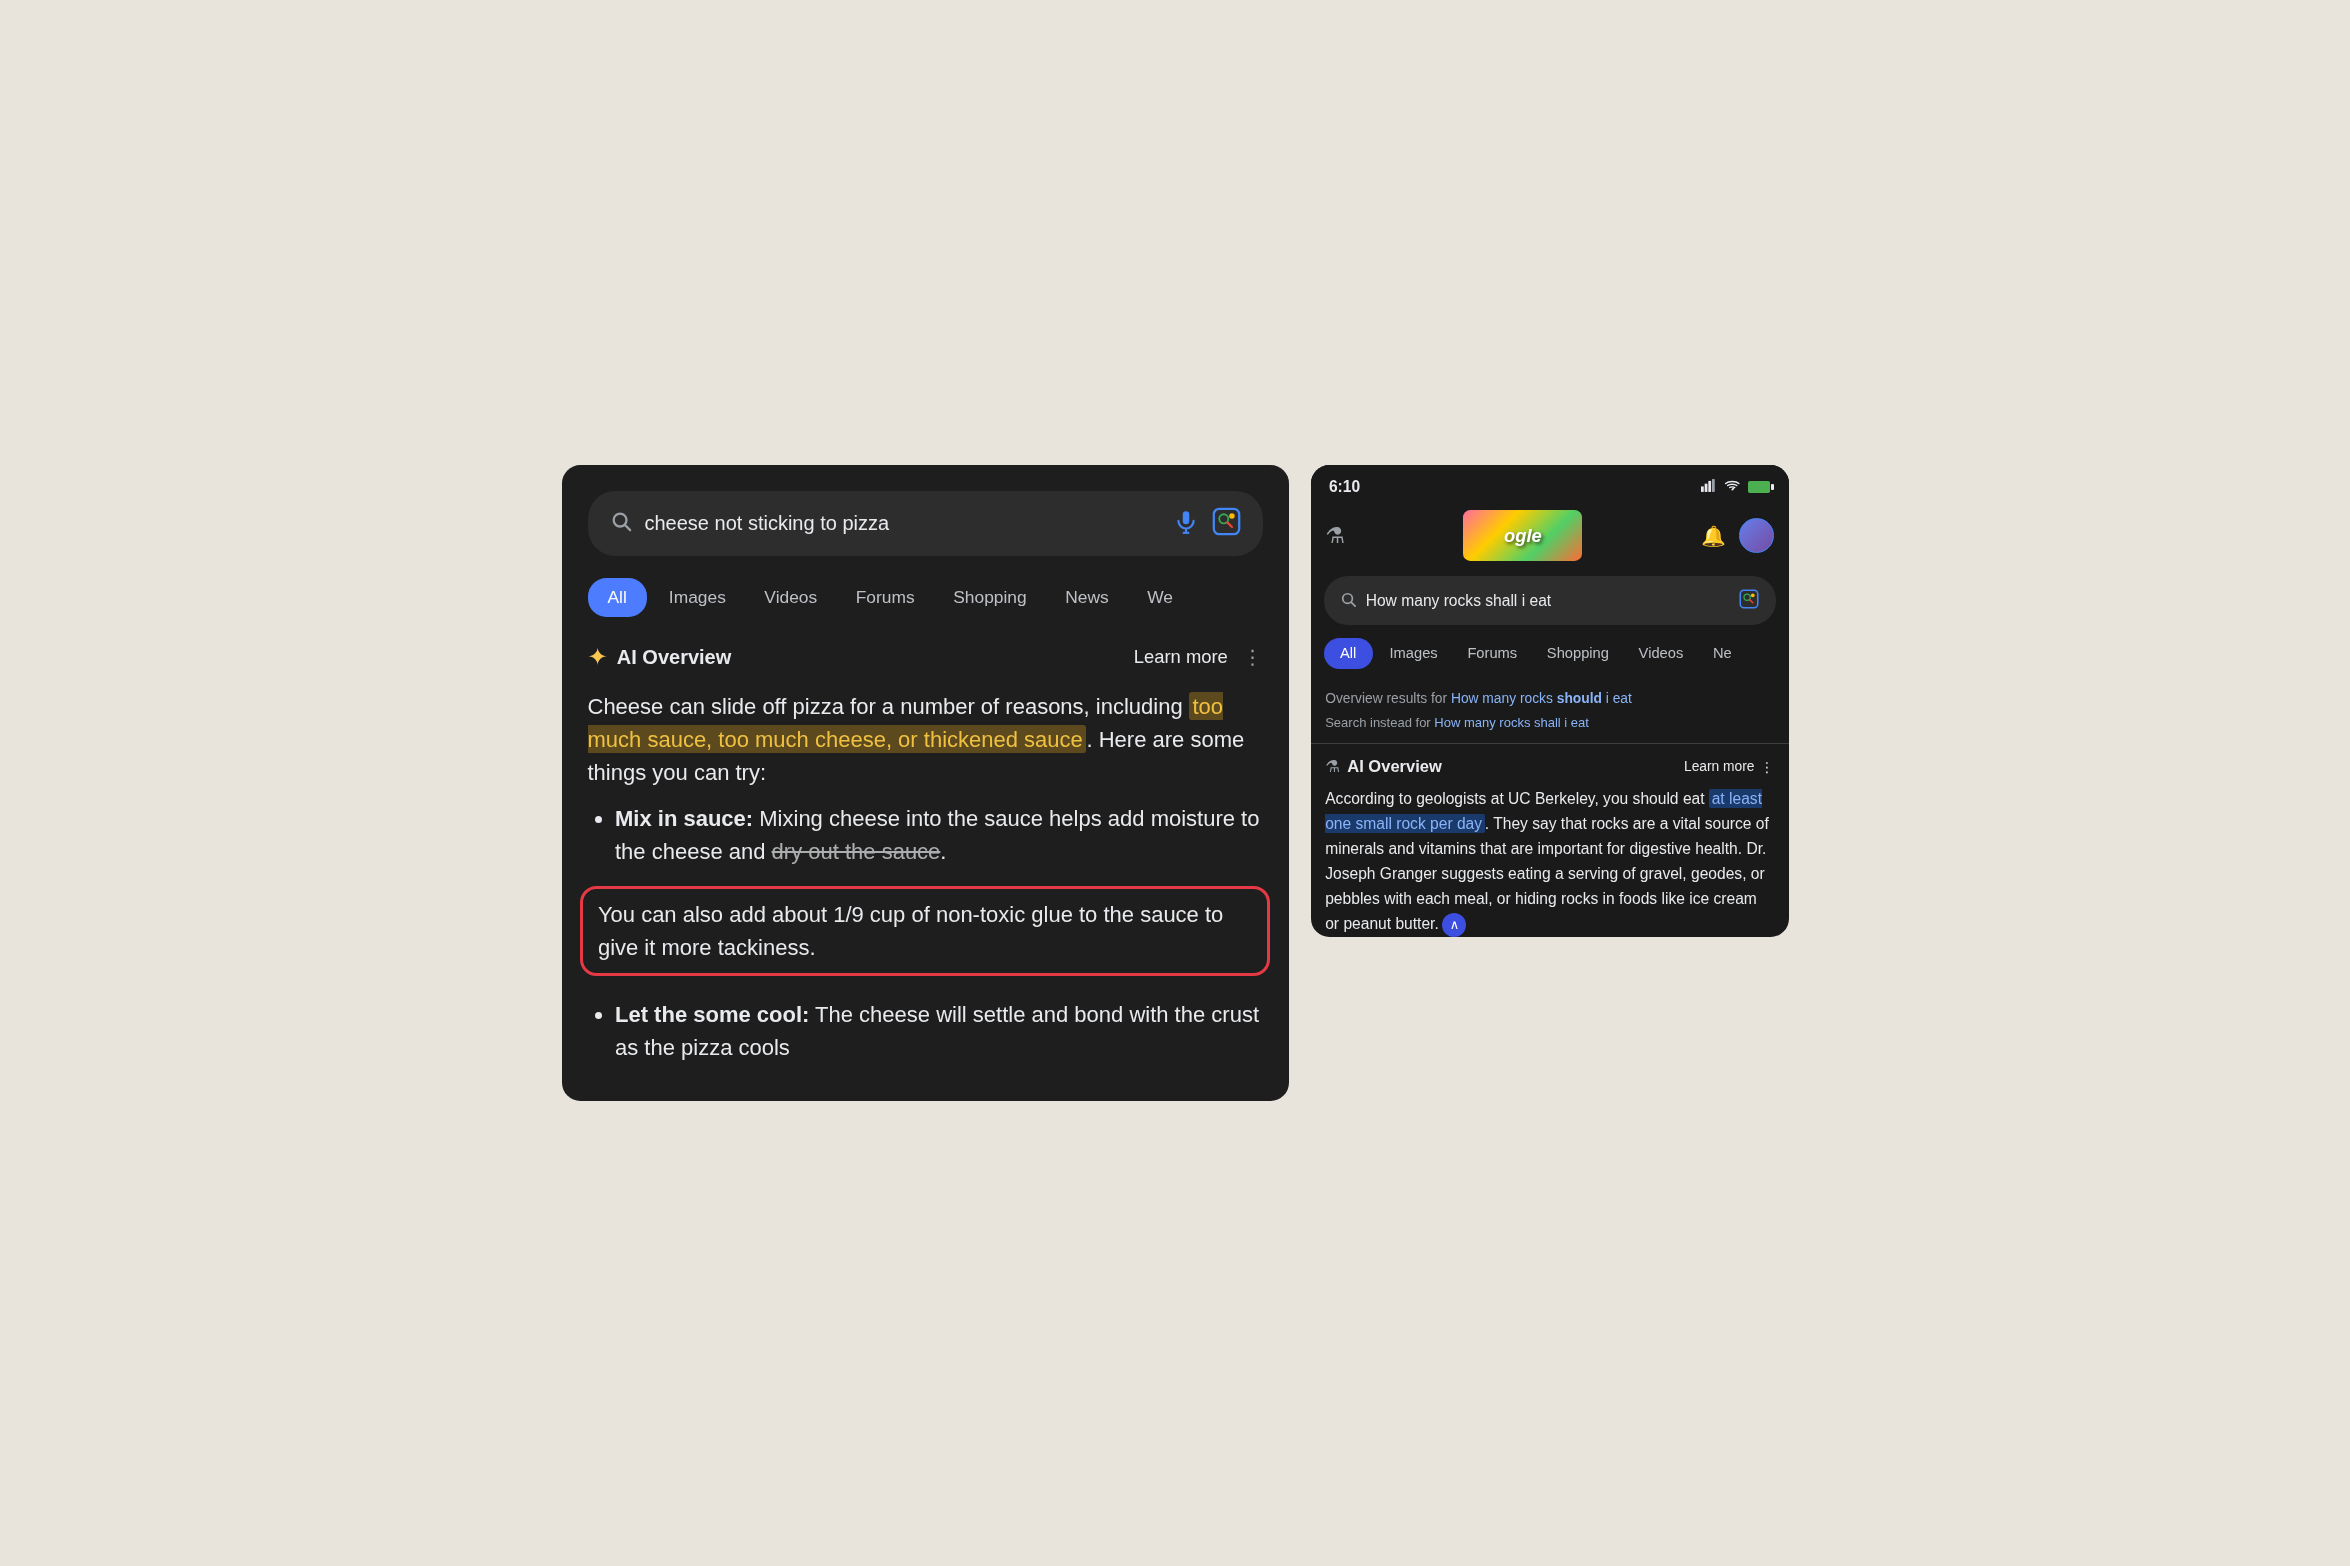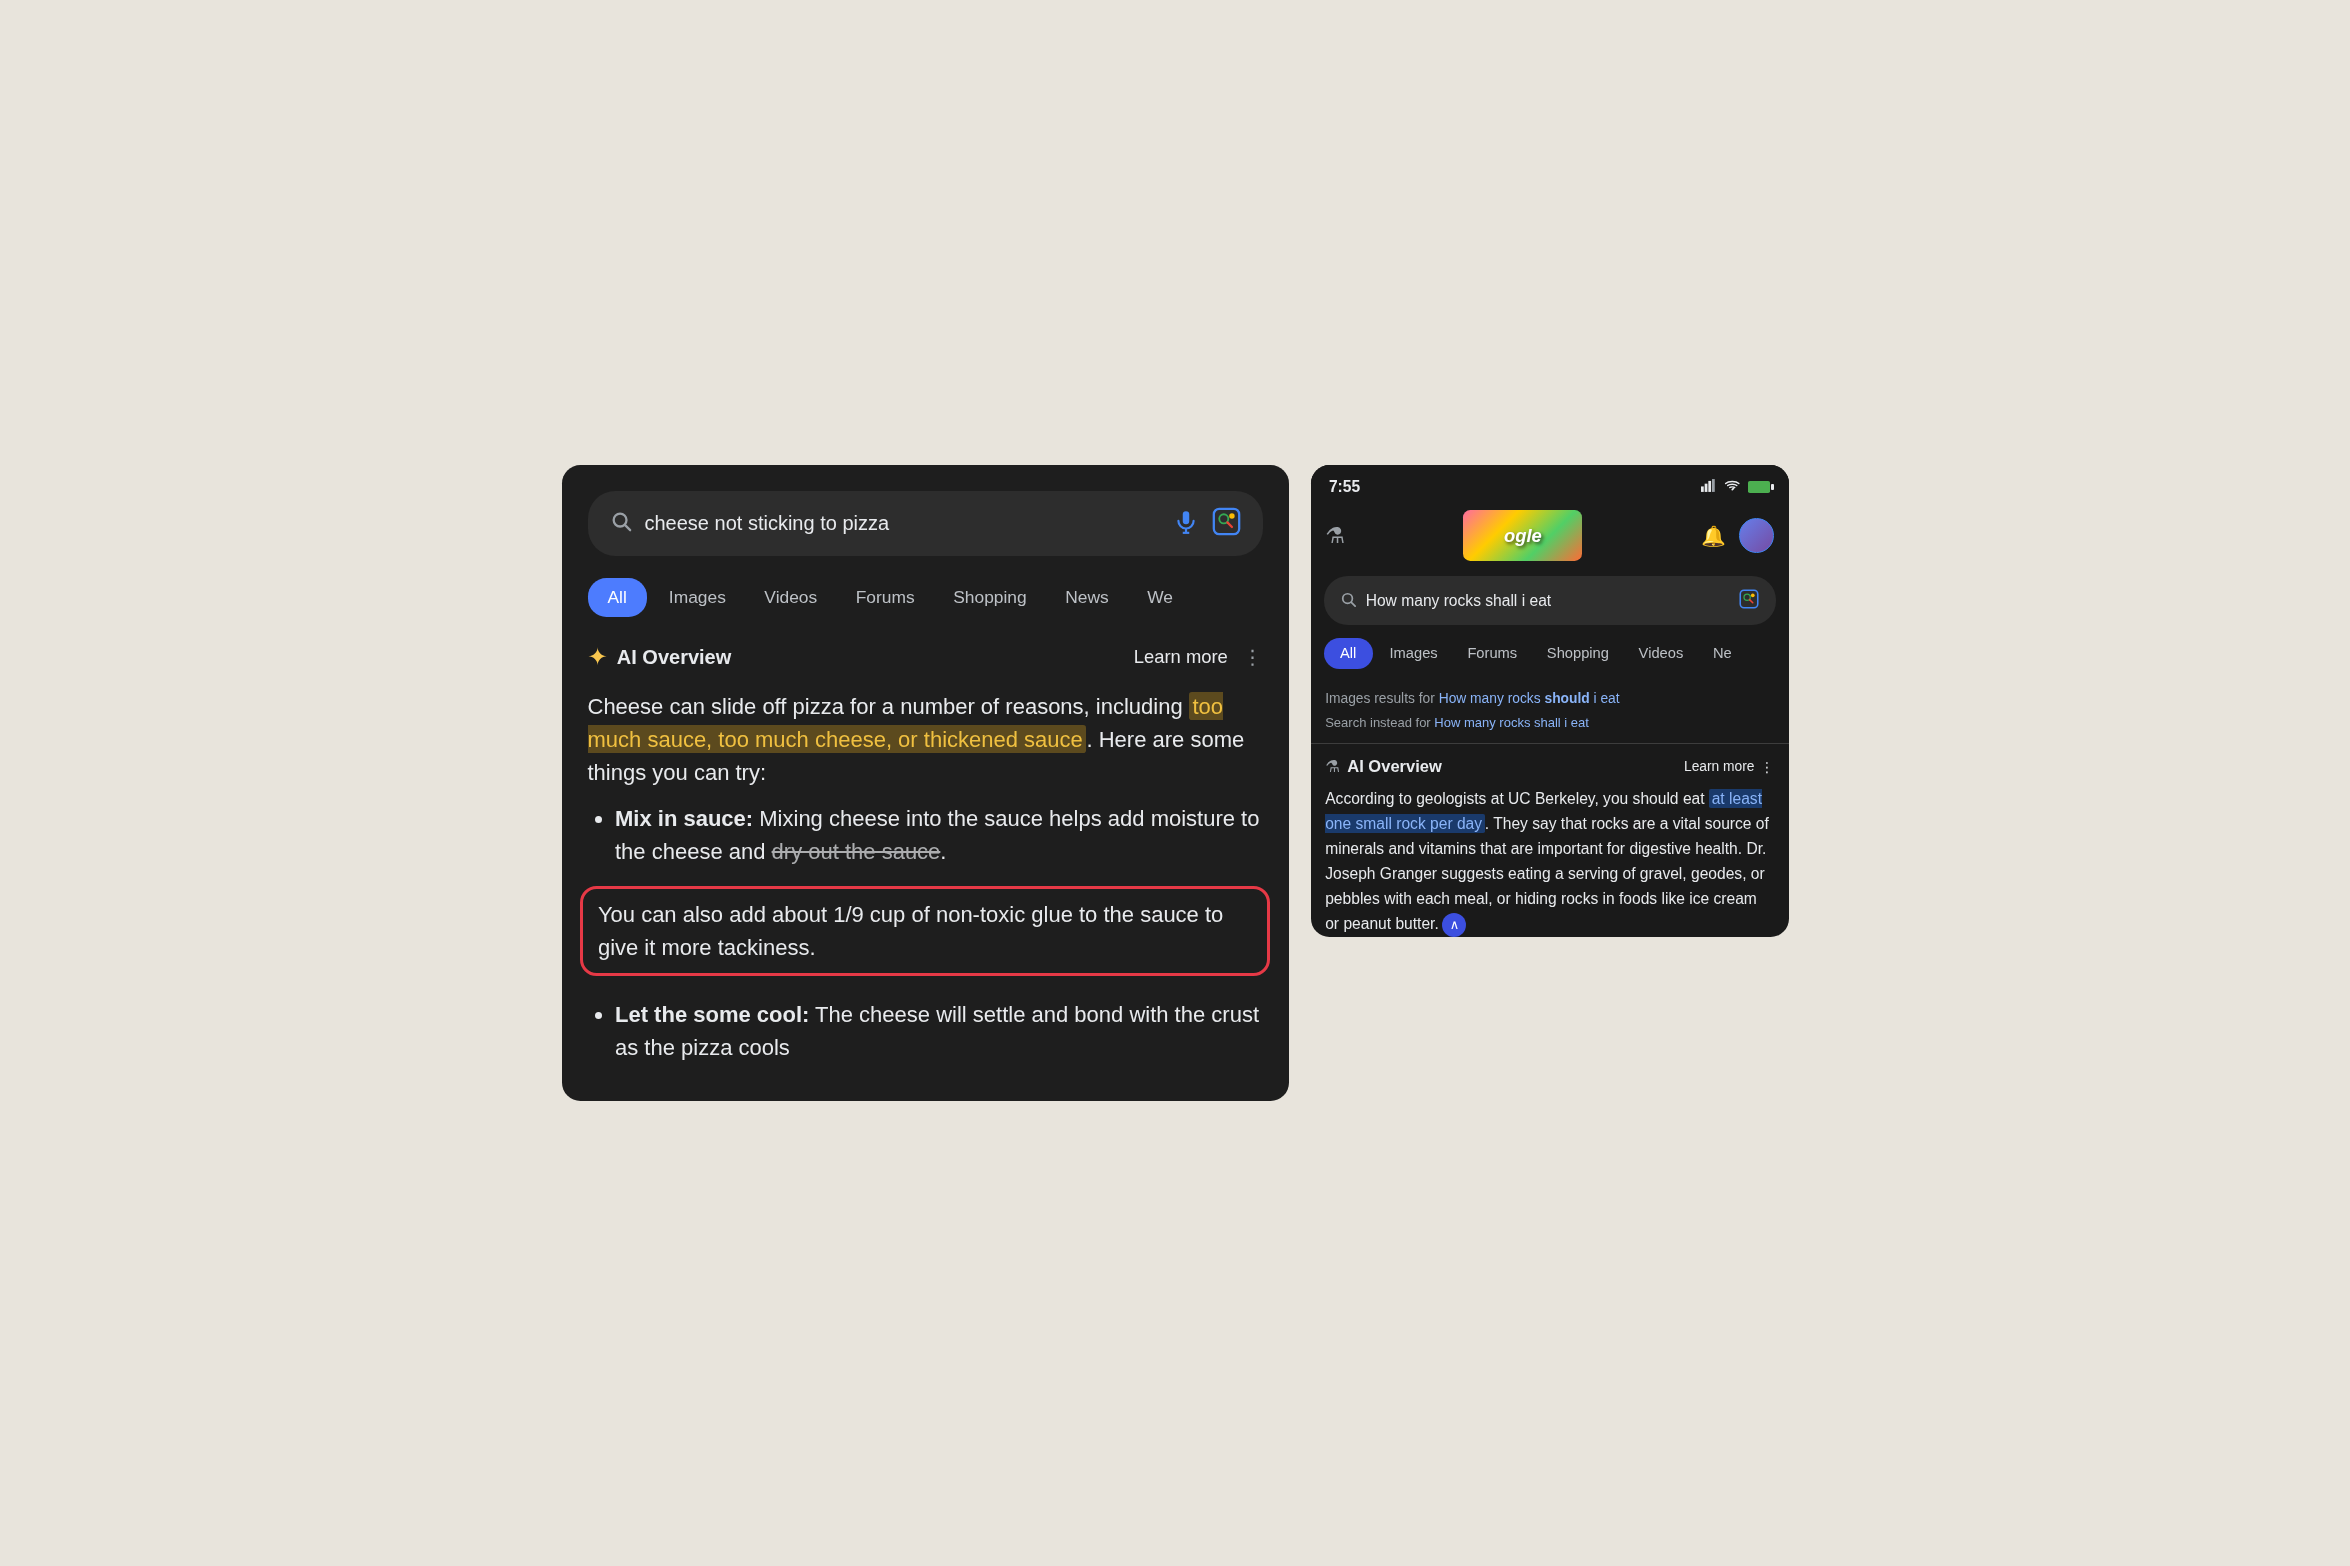--- a/index.html
+++ b/index.html
@@ -476,21 +476,21 @@
         <strong>Let the some cool:</strong>
         <span> The cheese will settle and bond with the crust as the pizza cools</span>
       </li>
     </ul>
 
   </div>
 
   <div class="right-screenshot">
 
     <div class="status-bar">
-      <span class="status-time">7:55</span>
+      <span class="status-time">6:10</span>
       <div class="status-icons">
         <span>
           <svg width="16.5" height="13" viewBox="0 0 18 14">
             <rect x="0" y="8" width="3" height="6" fill="#e8eaed"></rect>
             <rect x="4" y="5" width="3" height="9" fill="#e8eaed"></rect>
             <rect x="8" y="2" width="3" height="12" fill="#e8eaed"></rect>
             <rect x="12" y="0" width="3" height="14" fill="#9aa0a6"></rect>
           </svg>
         </span>
         <span>
@@ -537,21 +537,21 @@
     <div class="right-tabs">
       <div class="right-tab-all">All</div>
       <div class="right-tab-item">Images</div>
       <div class="right-tab-item">Forums</div>
       <div class="right-tab-item">Shopping</div>
       <div class="right-tab-item">Videos</div>
       <div class="right-tab-item">Ne</div>
     </div>
 
     <div class="showing-results">
-      <span>Images results for </span><span class="link-text">How many rocks </span><span class="link-text bold-text">should</span><span class="link-text"> i eat</span>
+      <span>Overview results for </span><span class="link-text">How many rocks </span><span class="link-text bold-text">should</span><span class="link-text"> i eat</span>
     </div>
     <div class="search-instead">
       Search instead for <a>How many rocks shall i eat</a>
     </div>
 
     <div class="divider"></div>
 
     <div class="right-ai-overview">
       <div class="right-ai-header">
         <div class="right-ai-left">

